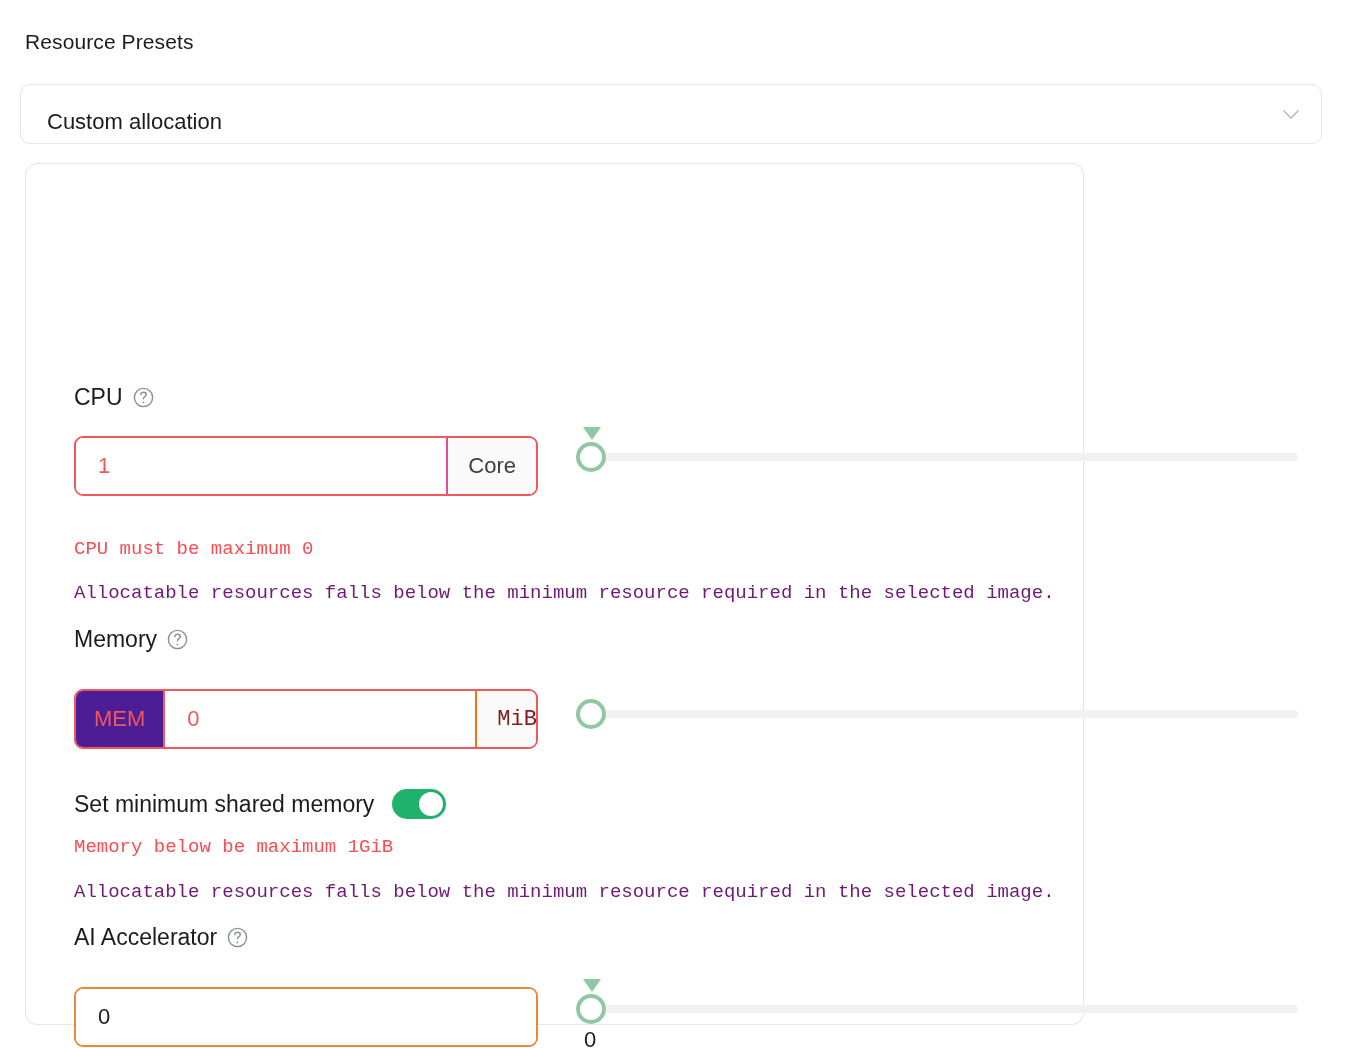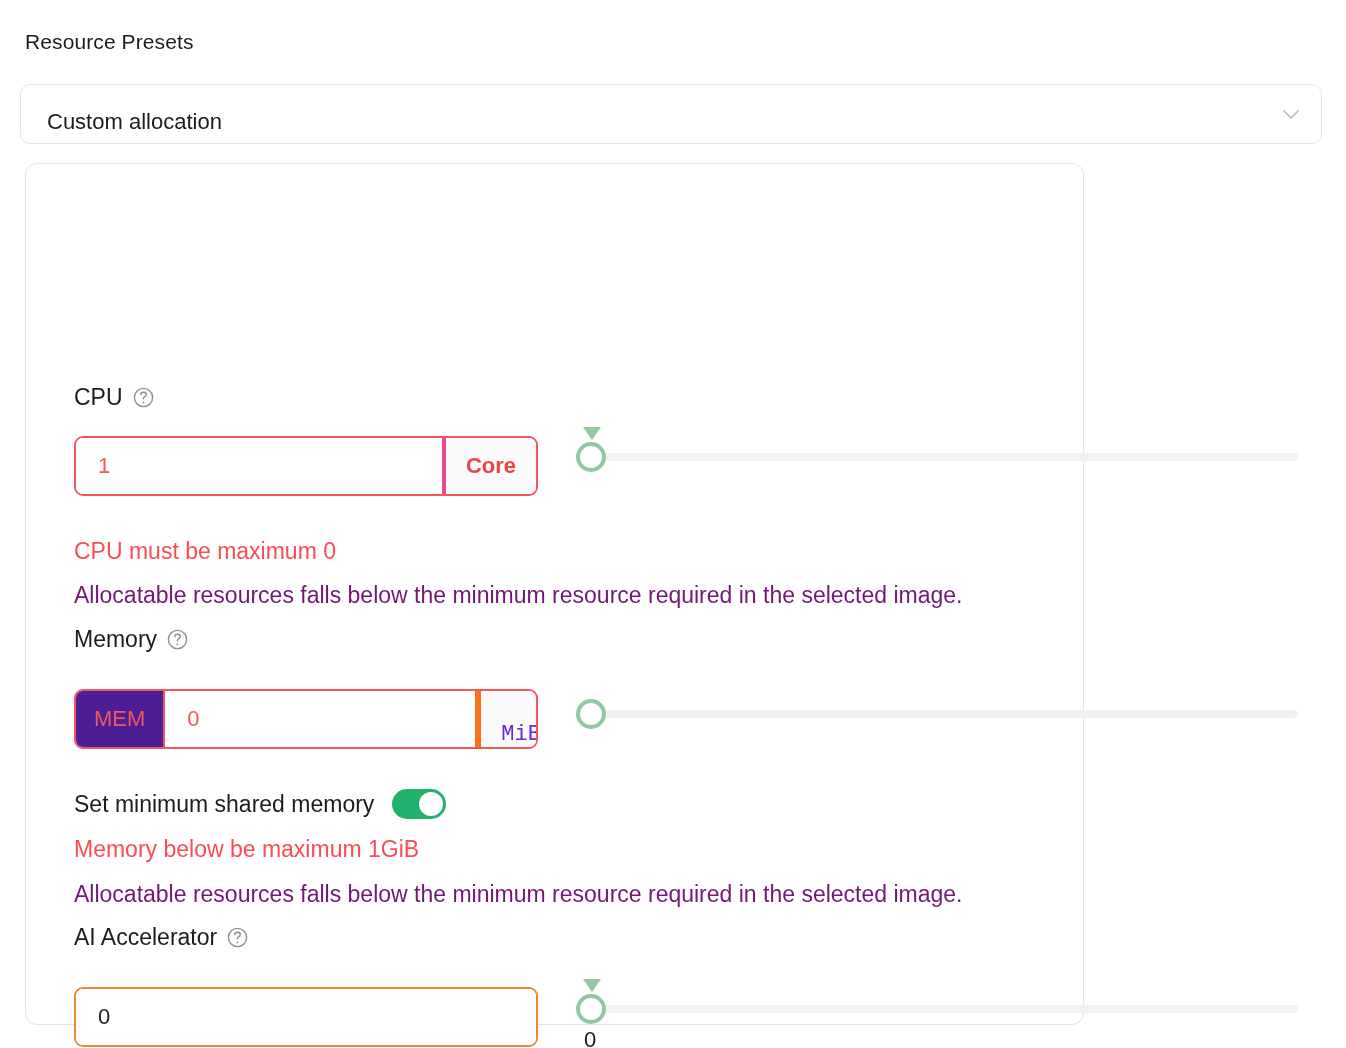--- a/index.html
+++ b/index.html
@@ -127,23 +127,23 @@
   .ig-suffix {
     display: flex;
     align-items: center;
     justify-content: center;
     gap: 8px;
     padding: 0 20px;
     background: #fafafa;
     font-size: 22px;
     white-space: nowrap;
   }
-  .ig-suffix.red { color: #ef4444; border-left: 4px solid #ec4899; font-weight: bold; }
+  .ig-suffix.red { color: #404040; border-left: 2px solid #ec4899; }
   .ig-suffix.warn { color: #1c1c1e; border-left: 2px solid #e8893a; }
-  .ig-suffix.mono { font-family: "Liberation Mono", monospace; color: #6d28d9; border-left: 6px solid #f97316; align-items: flex-end; }
+  .ig-suffix.mono { font-family: "Liberation Mono", monospace; color: #7f1d1d; border-left: 2px solid #f97316; }
 
   
   .slider {
     position: absolute;
     height: 60px;
   }
   .slider-track {
     position: absolute;
     left: 22px;
     top: 26px;
@@ -175,22 +175,23 @@
     position: absolute;
     left: 8px;
     top: 48px;
     font-size: 22px;
     color: #1c1c1e;
   }
 
   
   .msg {
     position: absolute;
-    font-size: 23px;
+    font-size: 19px;
     white-space: nowrap;
+    font-family: Liberation Mono, monospace;
   }
   .msg.error { color: #fb4c52; }
   .msg.warning { color: #701a75; }
 
   
   .toggle-row {
     position: absolute;
     display: flex;
     align-items: center;
     gap: 18px;

